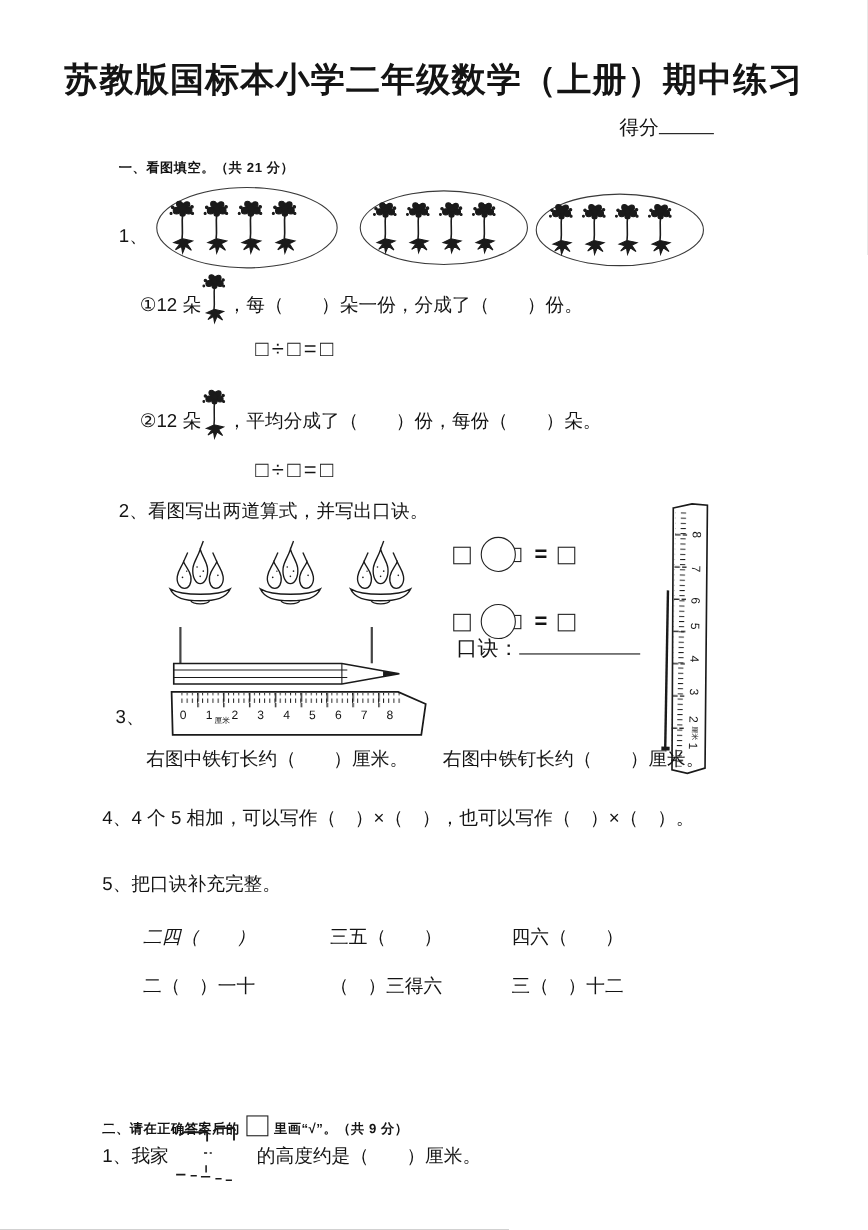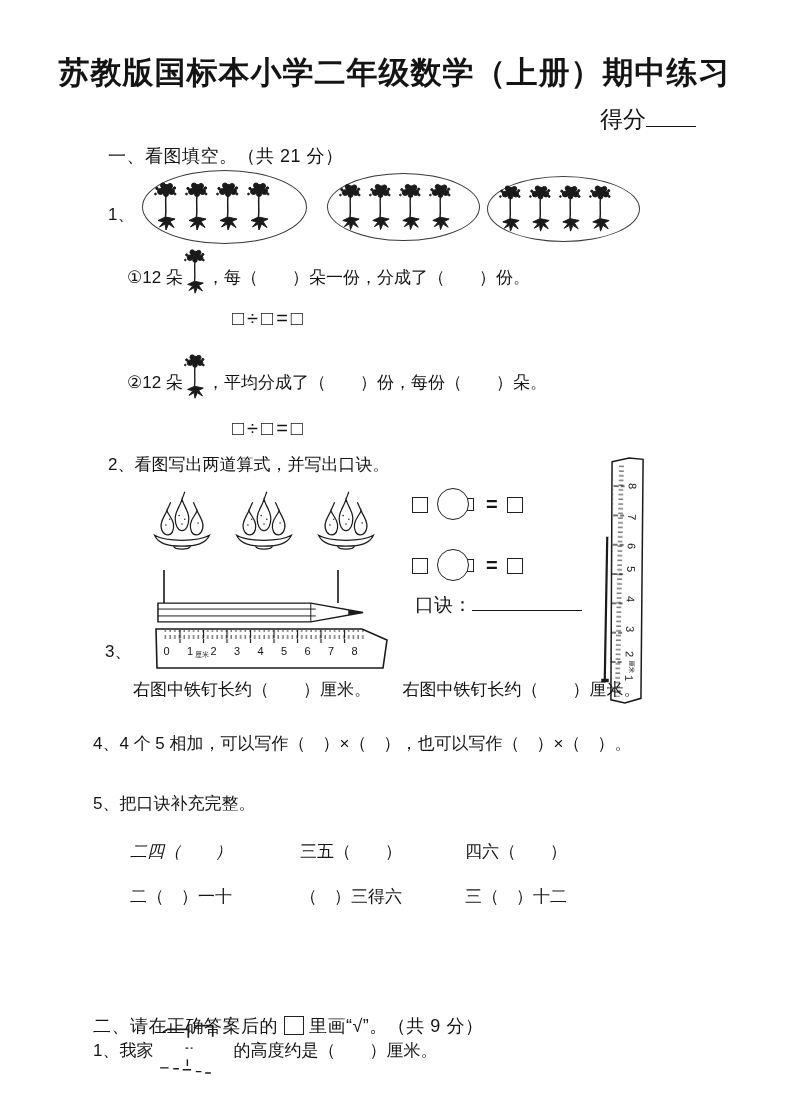--- a/index.html
+++ b/index.html
@@ -5,21 +5,21 @@
   * { box-sizing: border-box; }
   html,body { margin:0; padding:0; background:#888; }
   .page {
     position:relative; width:789px; height:1118px; margin:0 auto;
     background:#fff; color:#141414; overflow:hidden;
     font-family:"Liberation Sans","DejaVu Sans",sans-serif;
   }
   .abs { position:absolute; }
   .txt { font-size:17px; white-space:nowrap; color:#141414; }
   .title { font-size:31px; font-weight:bold; letter-spacing:1px; }
-  .hdg { font-size:18px; letter-spacing:0.5px; }
+  .hdg { font-size:12px; letter-spacing:0.5px;font-weight:bold; }
   .eq  { font-size:20px; letter-spacing:3px; }
   .underline { display:inline-block; border-bottom:1.6px solid #141414; height:17px; vertical-align:baseline; }
   .ellipse { border:1.6px solid #3a3a3a; border-radius:50%; display:flex; align-items:center; padding-left:10px; gap:5px; }
   .ellipse svg { flex:0 0 auto; }
   .inline-flower { margin-bottom:-2px; }
   .flexrow { display:flex; align-items:flex-end; }
   .sq { display:inline-block; width:16px; height:16px; border:1.7px solid #222; background:#fff; }
   .sq-small { position:absolute; width:13px; height:13px; border:1.6px solid #222; background:#fff; left:24px; top:10px; }
   .op-circle { position:absolute; width:32px; height:32px; border:1.7px solid #222; border-radius:50%; background:#fff; left:0; top:0; }
   .overlap { position:relative; width:44px; height:33px; }
@@ -110,21 +110,21 @@
         <path d="M7 52 l9 0 M21 53 l6 0 M31 54 l9 0 M45 56 l6 0 M55 57.5 l6 0"></path>
       </g>
     </symbol>
   </defs>
 </svg>
 
 <div class="page">
 
   <div class="abs title" style="left:0;right:0;top:52;top:52px;text-align:center;">苏教版国标本小学二年级数学（上册）期中练习</div>
 
-  <div class="abs txt" style="left:563px;top:104px;font-size:23px;margin-left:37px;">
+  <div class="abs txt" style="left:563px;top:104px;font-size:18px;">
     <span>得分</span><span class="underline" style="width:50px;"></span>
   </div>
 
   <div class="abs hdg" style="left:108px;top:144px;">一、看图填空。（共 21 分）</div>
 
   <div class="abs txt" style="left:108px;top:203px;">1、</div>
 
   <div class="abs ellipse" style="left:142px;top:170px;width:165px;height:74px;">
     <svg width="26" height="56">
         <use href="#sym-flower"></use>
@@ -214,21 +214,21 @@
   <div class="abs eqrow" style="left:412px;top:549px;">
     <span class="sq"></span>
     <span class="overlap">
       <span class="sq-small"></span>
       <span class="op-circle"></span>
     </span>
     <span class="eqsign">=</span>
     <span class="sq"></span>
   </div>
 
-  <div class="abs" style="left:415px;top:592px;text-align:center;">
+  <div class="abs" style="left:415px;top:576px;text-align:center;">
     <span class="txt" style="font-size:19px;">口诀：</span><span class="underline" style="width:110px;height:19px;"></span>
   </div>
 
   <div class="abs" style="left:597px;top:455px;width:52px;height:250px;transform:rotate(1deg);">
     <svg width="52" height="250" viewBox="0 0 52 250">
       <defs>
         <pattern id="vmm" width="10" height="4.7" patternUnits="userSpaceOnUse">
           <path d="M0 2 H5" stroke="#1a1a1a" stroke-width="0.9"></path>
         </pattern>
         <pattern id="vcm" width="11" height="29.3" patternUnits="userSpaceOnUse">

